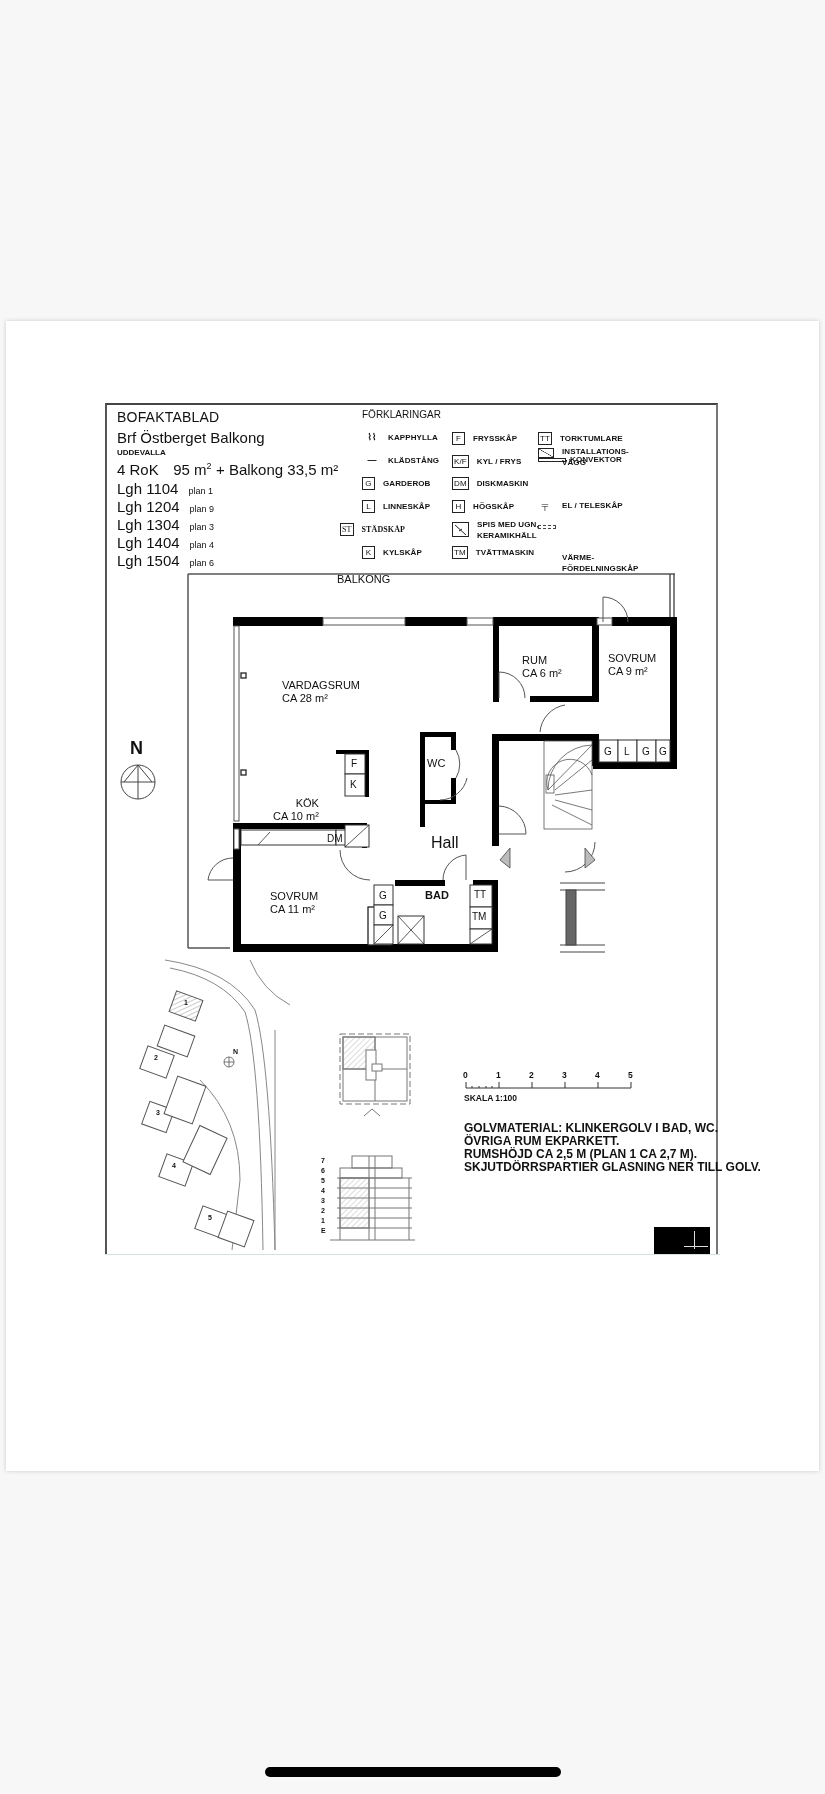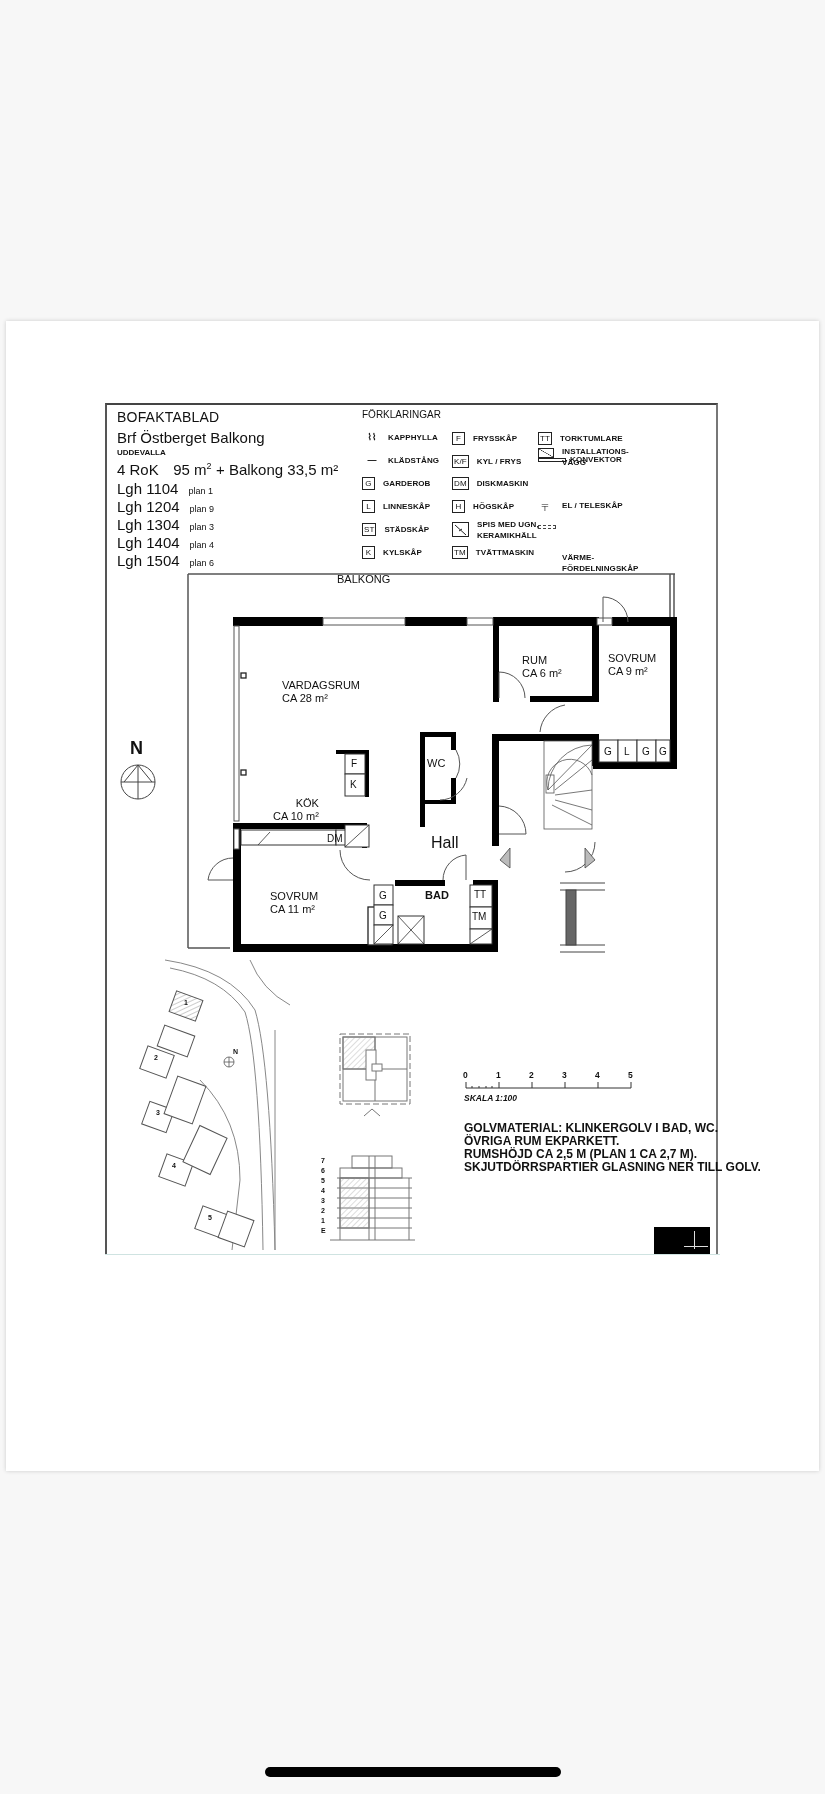--- a/index.html
+++ b/index.html
@@ -66,21 +66,21 @@
     <span>KLÄDSTÅNG</span>
   </div>
 <div class="lg-item" style="left:362px;top:477px;">
     <span class="lg-box">G</span>
     <span>GARDEROB</span>
   </div>
 <div class="lg-item" style="left:362px;top:500px;">
     <span class="lg-box">L</span>
     <span>LINNESKÅP</span>
   </div>
-<div class="lg-item" style="left:362px;top:523px;">
+<div class="lg-item" style="left:340px;top:523px;font-family:Liberation Serif, serif;">
     <span class="lg-box">ST</span>
     <span>STÄDSKÅP</span>
   </div>
 <div class="lg-item" style="left:362px;top:546px;">
     <span class="lg-box">K</span>
     <span>KYLSKÅP</span>
   </div>
 
 <div class="lg-item" style="left:452px;top:432px;">
     <span class="lg-box">F</span>
@@ -392,21 +392,21 @@
     <line x1="486" y1="1086" x2="486" y2="1088"></line>
     <line x1="492" y1="1086" x2="492" y2="1088"></line>
   </g>
 </svg>
 <div class="abs scale-lbl" style="left:463px;top:1070px;">0</div>
 <div class="abs scale-lbl" style="left:496px;top:1070px;">1</div>
 <div class="abs scale-lbl" style="left:529px;top:1070px;">2</div>
 <div class="abs scale-lbl" style="left:562px;top:1070px;">3</div>
 <div class="abs scale-lbl" style="left:595px;top:1070px;">4</div>
 <div class="abs scale-lbl" style="left:628px;top:1070px;">5</div>
-<div class="abs scale-lbl" style="left:464px;top:1093px;font-style:italic;">SKALA 1:100</div>
+<div class="abs scale-lbl" style="left:464px;top:1093px;">SKALA 1:100</div>
 
 <div class="abs notes" style="left:464px;top:1122px;">
   <div>GOLVMATERIAL: KLINKERGOLV I BAD, WC.</div>
   <div>ÖVRIGA RUM EKPARKETT.</div>
   <div>RUMSHÖJD CA 2,5 M (PLAN 1 CA 2,7 M).</div>
   <div>SKJUTDÖRRSPARTIER GLASNING NER TILL GOLV.</div>
 </div>
 
 <div class="abs" style="left:654px;top:1227px;width:56px;height:27px;background:#000;">
   <div style="position:absolute;left:40px;top:4px;width:1px;height:18px;background:#ddd;"></div>

